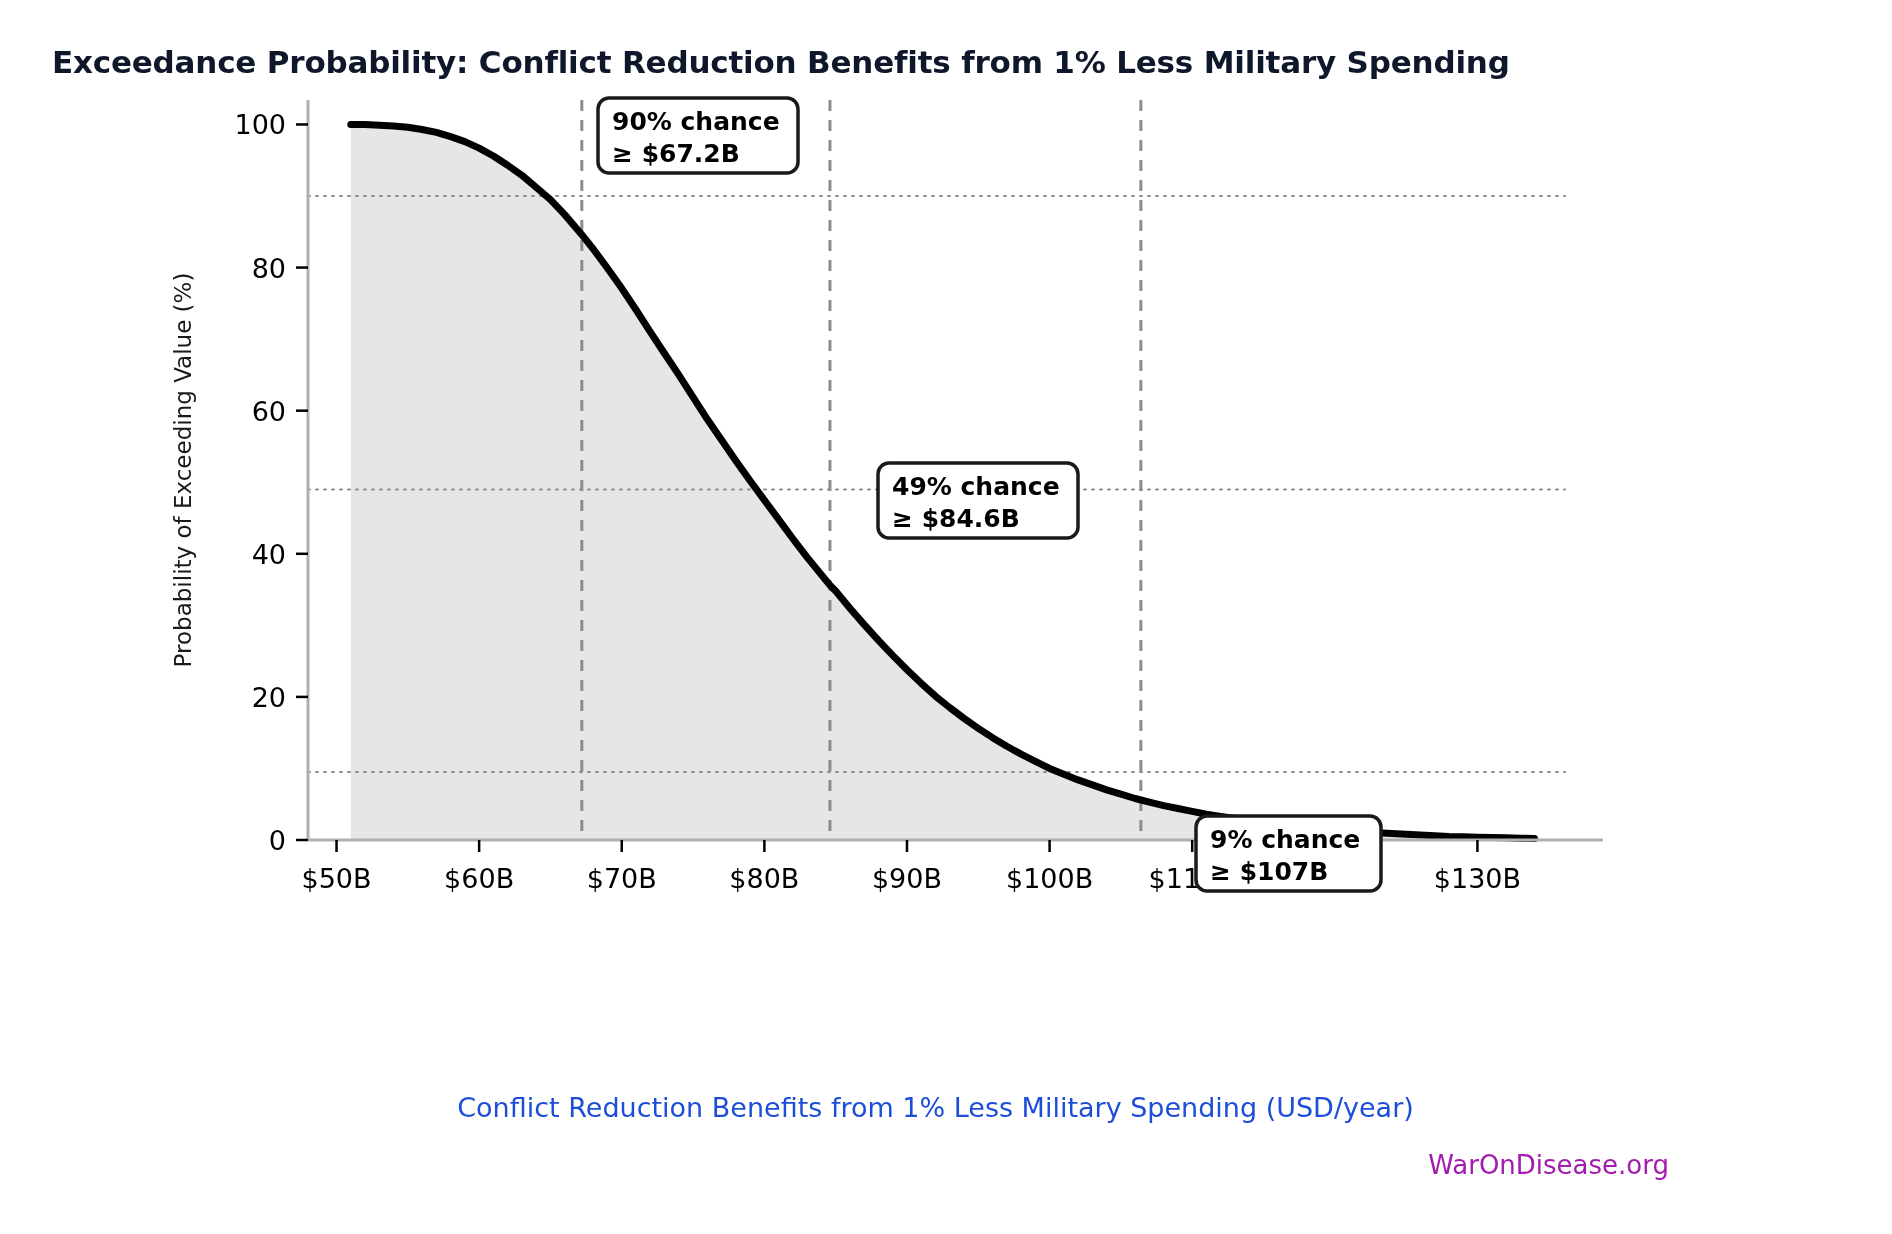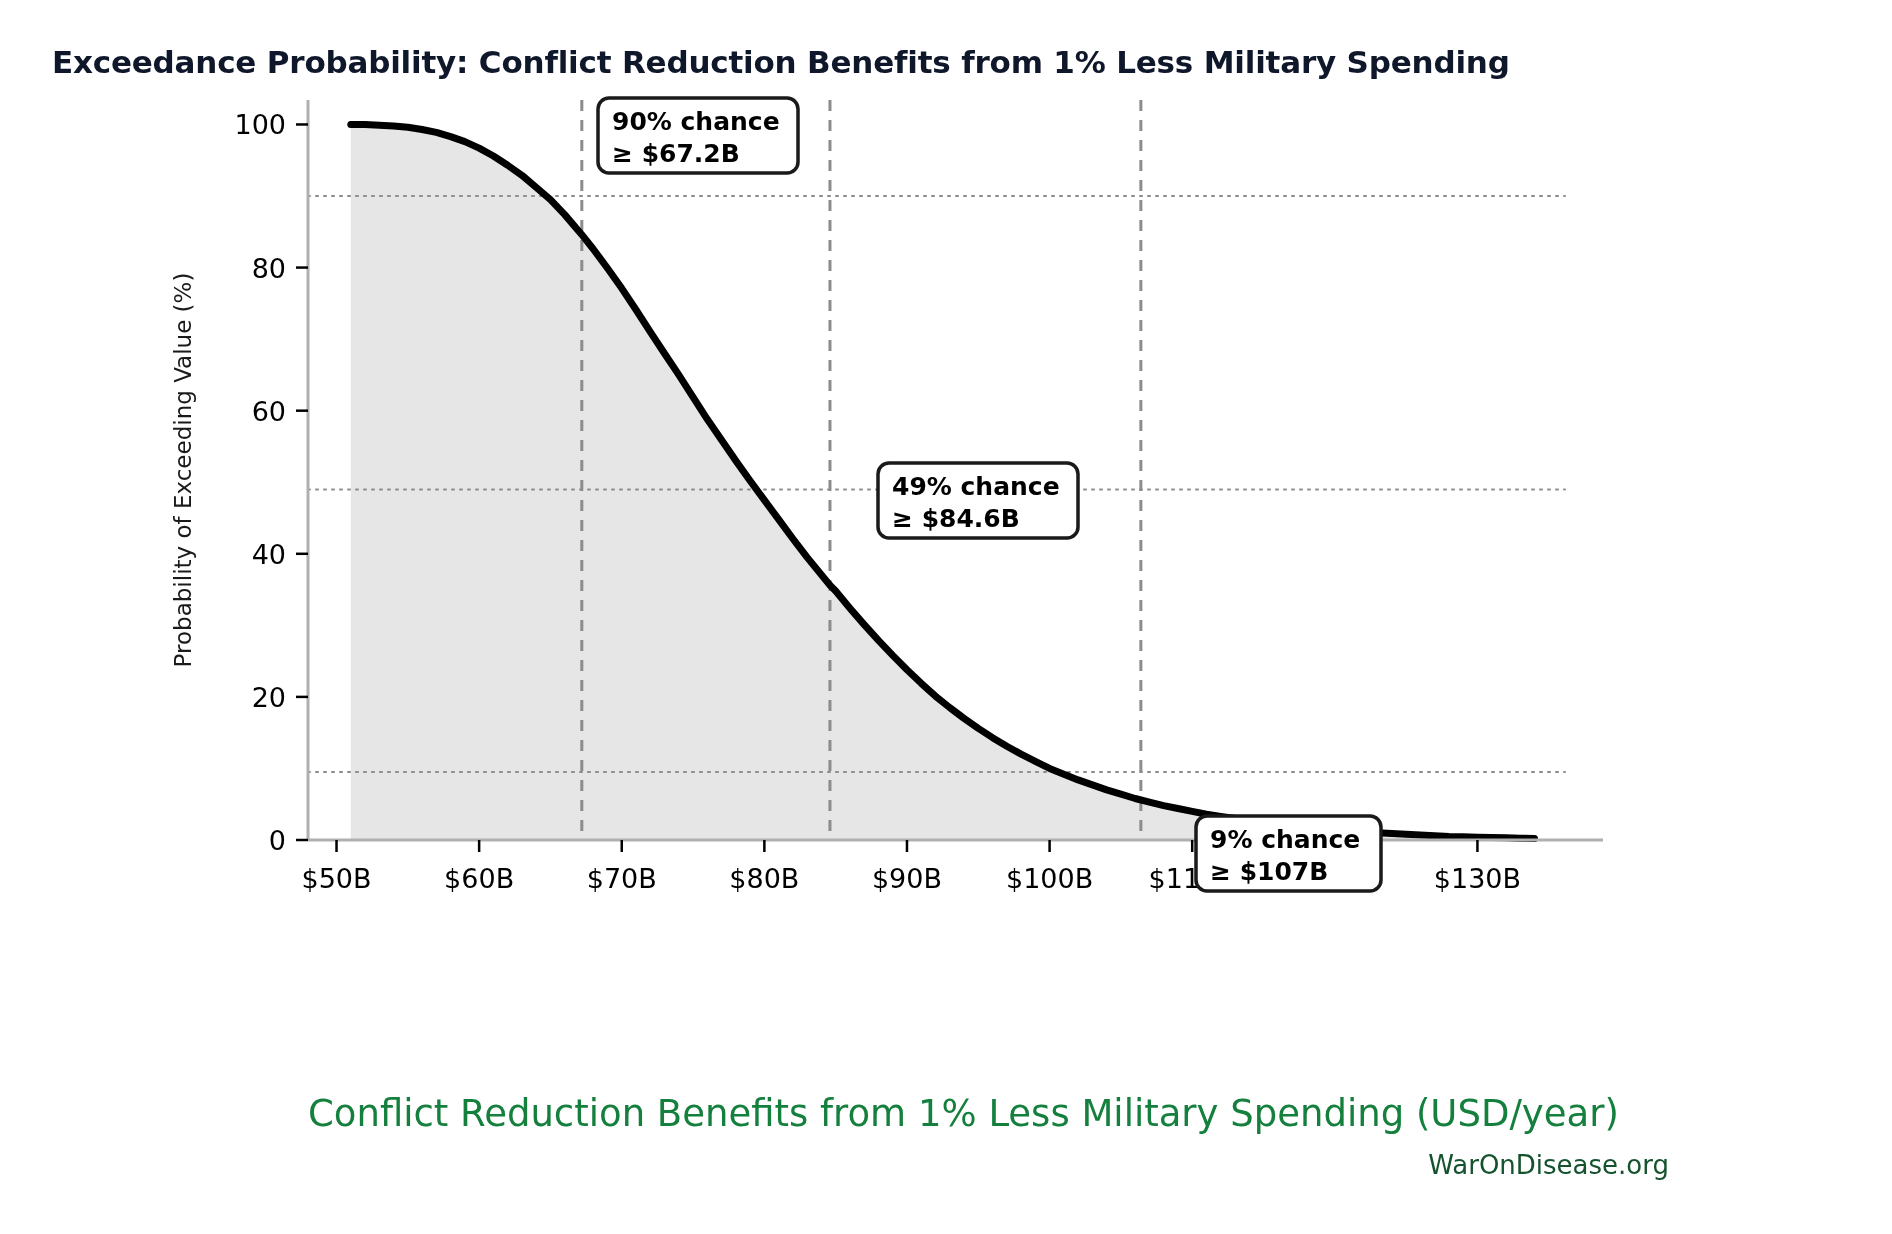--- a/index.html
+++ b/index.html
@@ -29,22 +29,22 @@
     color: #0f172a;
     letter-spacing: -0.2px;
     white-space: nowrap;
   }
   .axis-title-x {
     position: absolute;
     left: 308px;
     width: 1255px;
     top: 1092px;
     text-align: center;
-    font-size: 37px;
-    color: #15803d;
+    font-size: 27px;
+    color: #1d4ed8;
     white-space: nowrap;
   }
   .axis-title-y {
     position: absolute;
     left: 0px;
     top: 0px;
     transform-origin: 0 0;
     font-size: 23px;
     color: #1a1a1a;
     white-space: nowrap;
@@ -52,21 +52,21 @@
   .axis-title-y-wrap {
     position: absolute;
     left: 170px;
     top: 470px;
   }
   .watermark {
     position: absolute;
     right: 223px;
     top: 1150px;
     font-size: 26px;
-    color: #14532d;
+    color: #a21caf;
     white-space: nowrap;
     margin-left: 32px;
   }
   svg.plot {
     position: absolute;
     left: 0;
     top: 0;
   }
   .tick-label {
     font-family: "DejaVu Sans", sans-serif;

